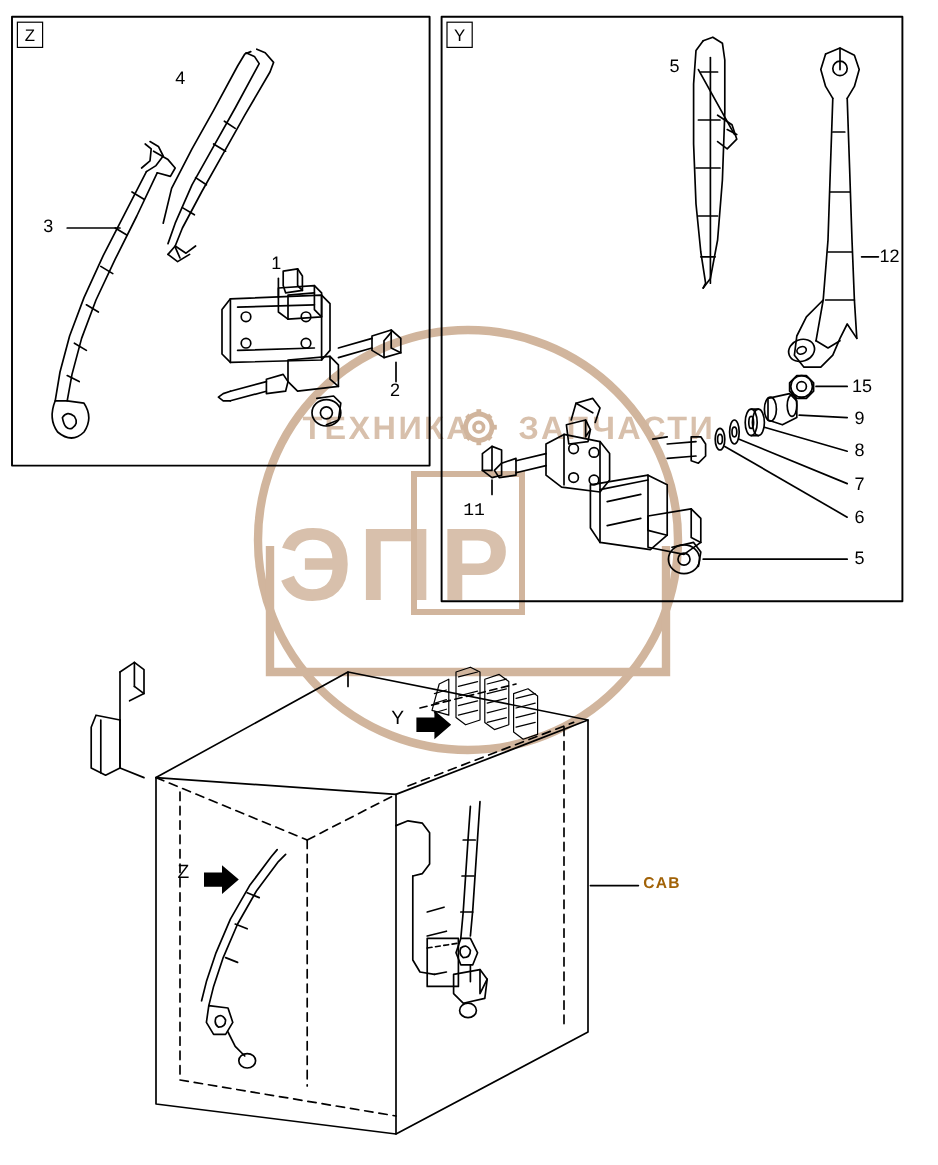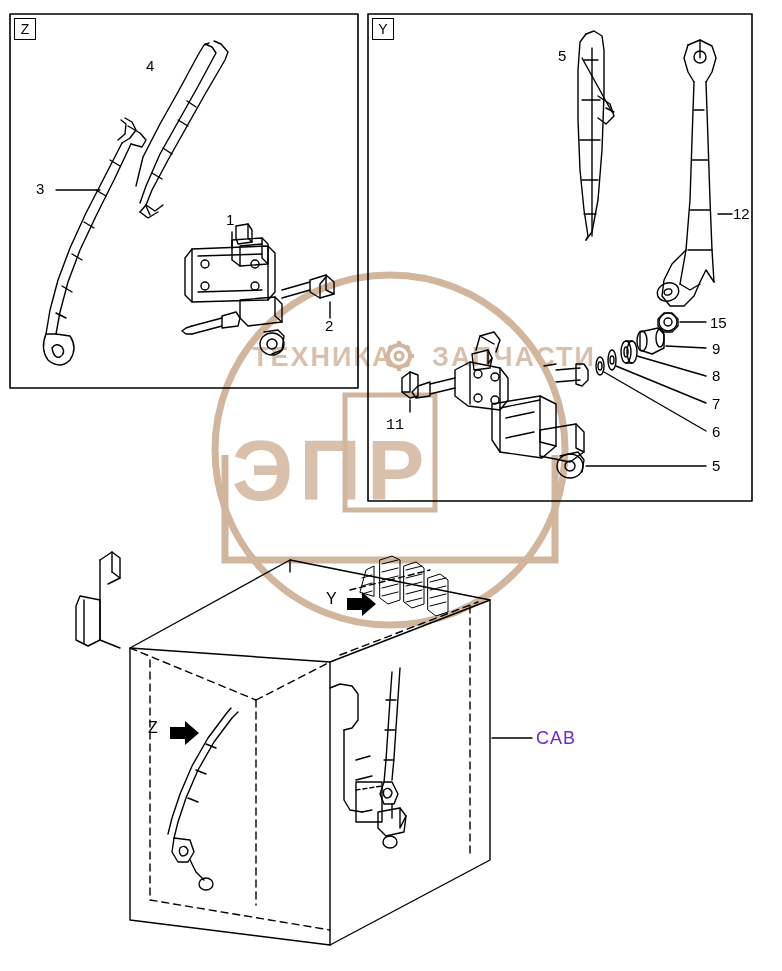--- a/index.html
+++ b/index.html
@@ -40,23 +40,24 @@
     border: 1.5px solid #000000;
     width: 20px;
     height: 20px;
     line-height: 20px;
     text-align: center;
     background: #ffffff;
   }
   .lbl-cab {
     position: absolute;
     font-family: "Liberation Sans", sans-serif;
-    font-size: 18px;
+    font-size: 13px;
     letter-spacing: 1px;
-    color: #6d28d9;
+    color: #a16207;
+    font-weight: bold;
   }
   .wm-text {
     font-family: "Liberation Sans", sans-serif;
     font-weight: bold;
     font-size: 27px;
     letter-spacing: 2px;
     fill: #c9a98c;
     opacity: 0.85;
   }
   .section-marker {

